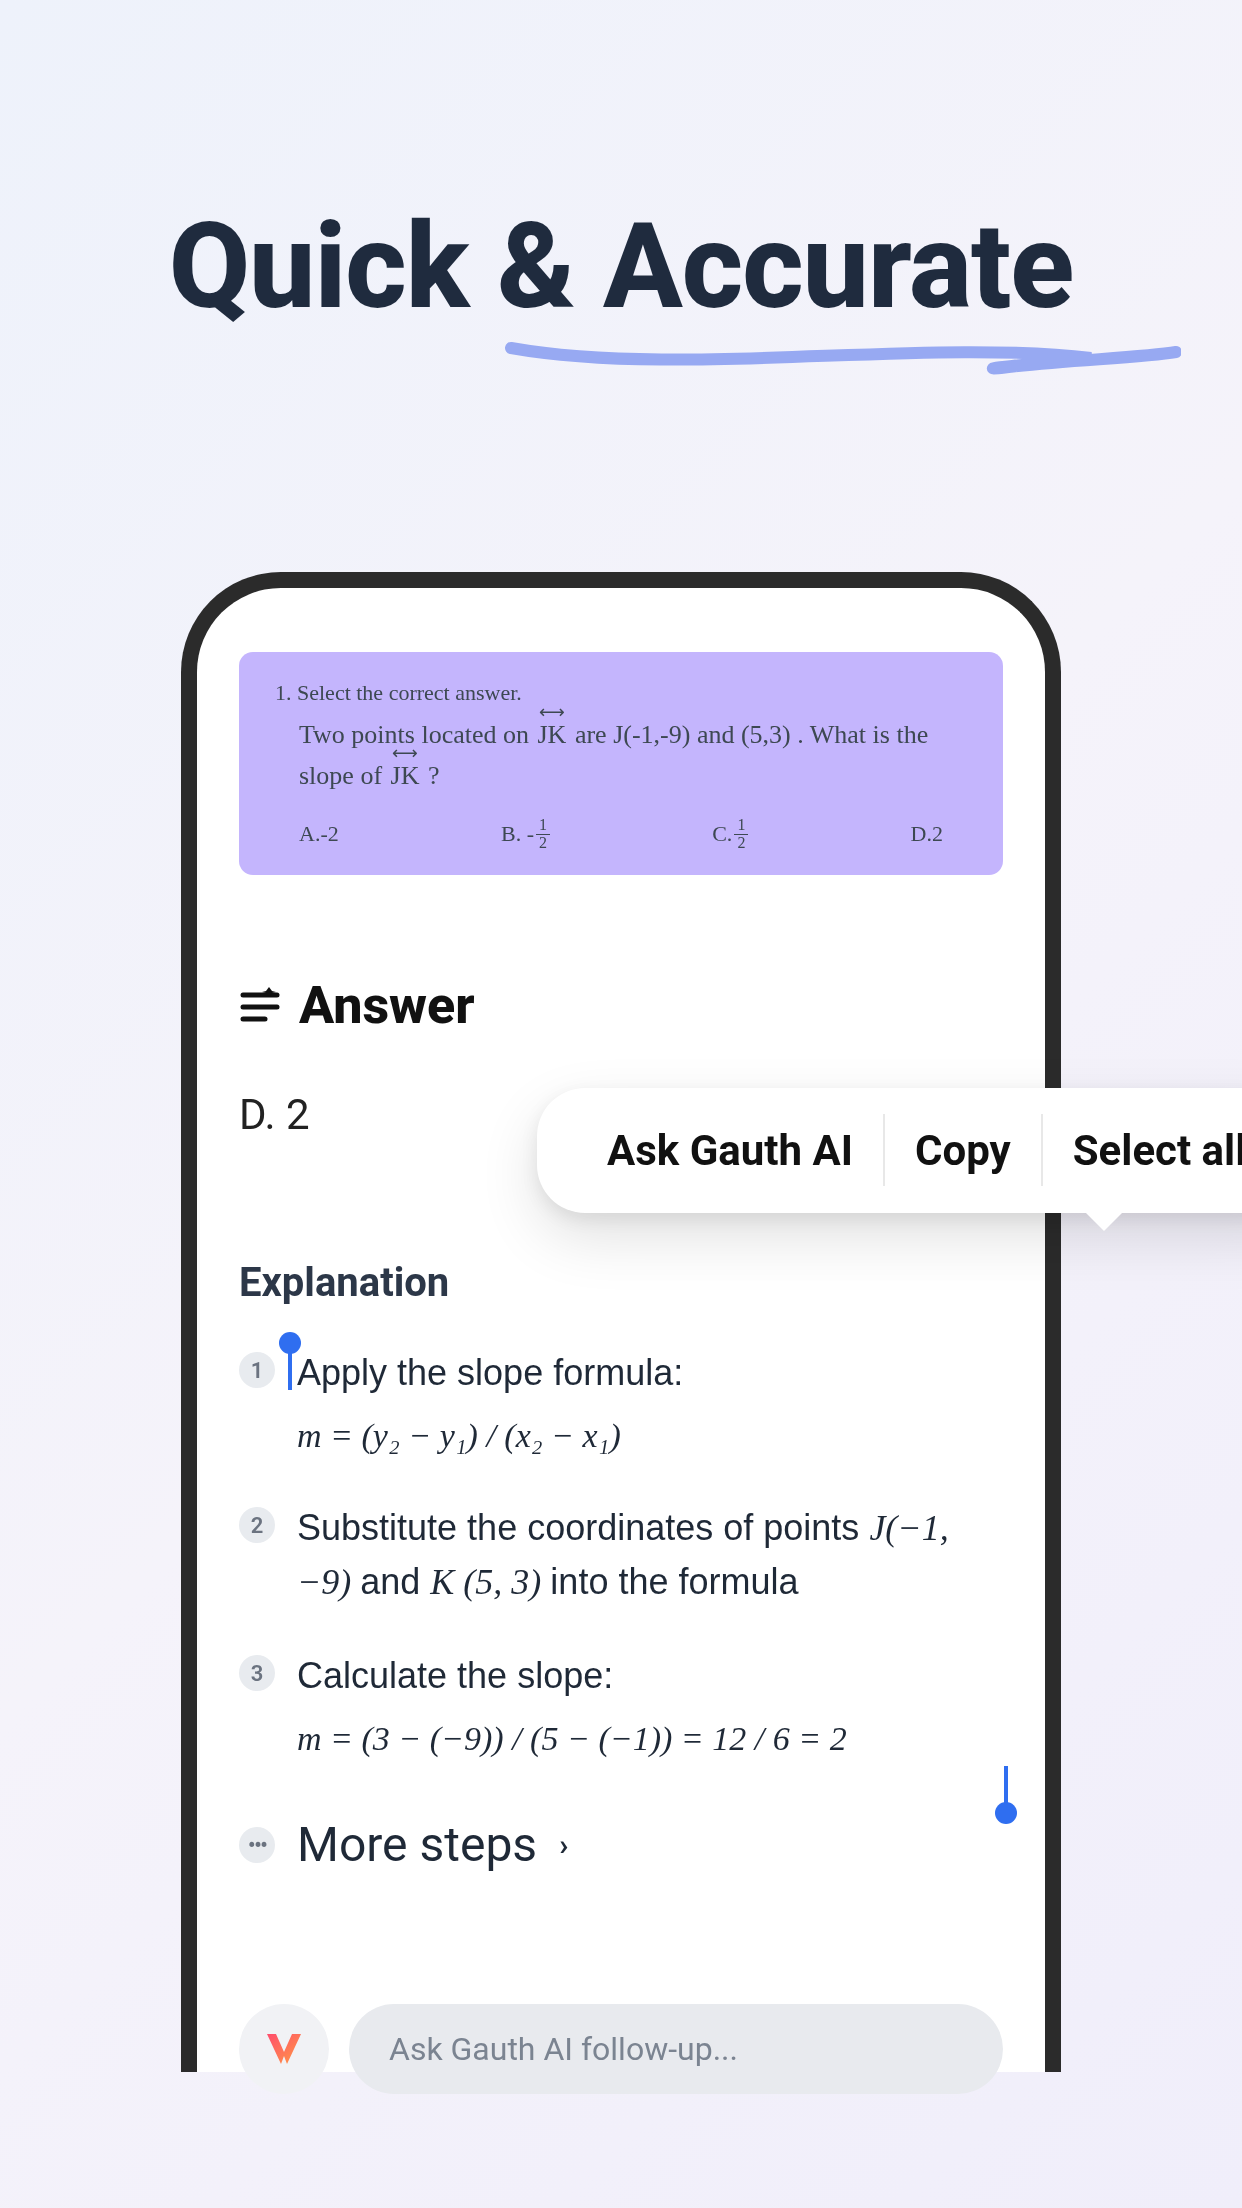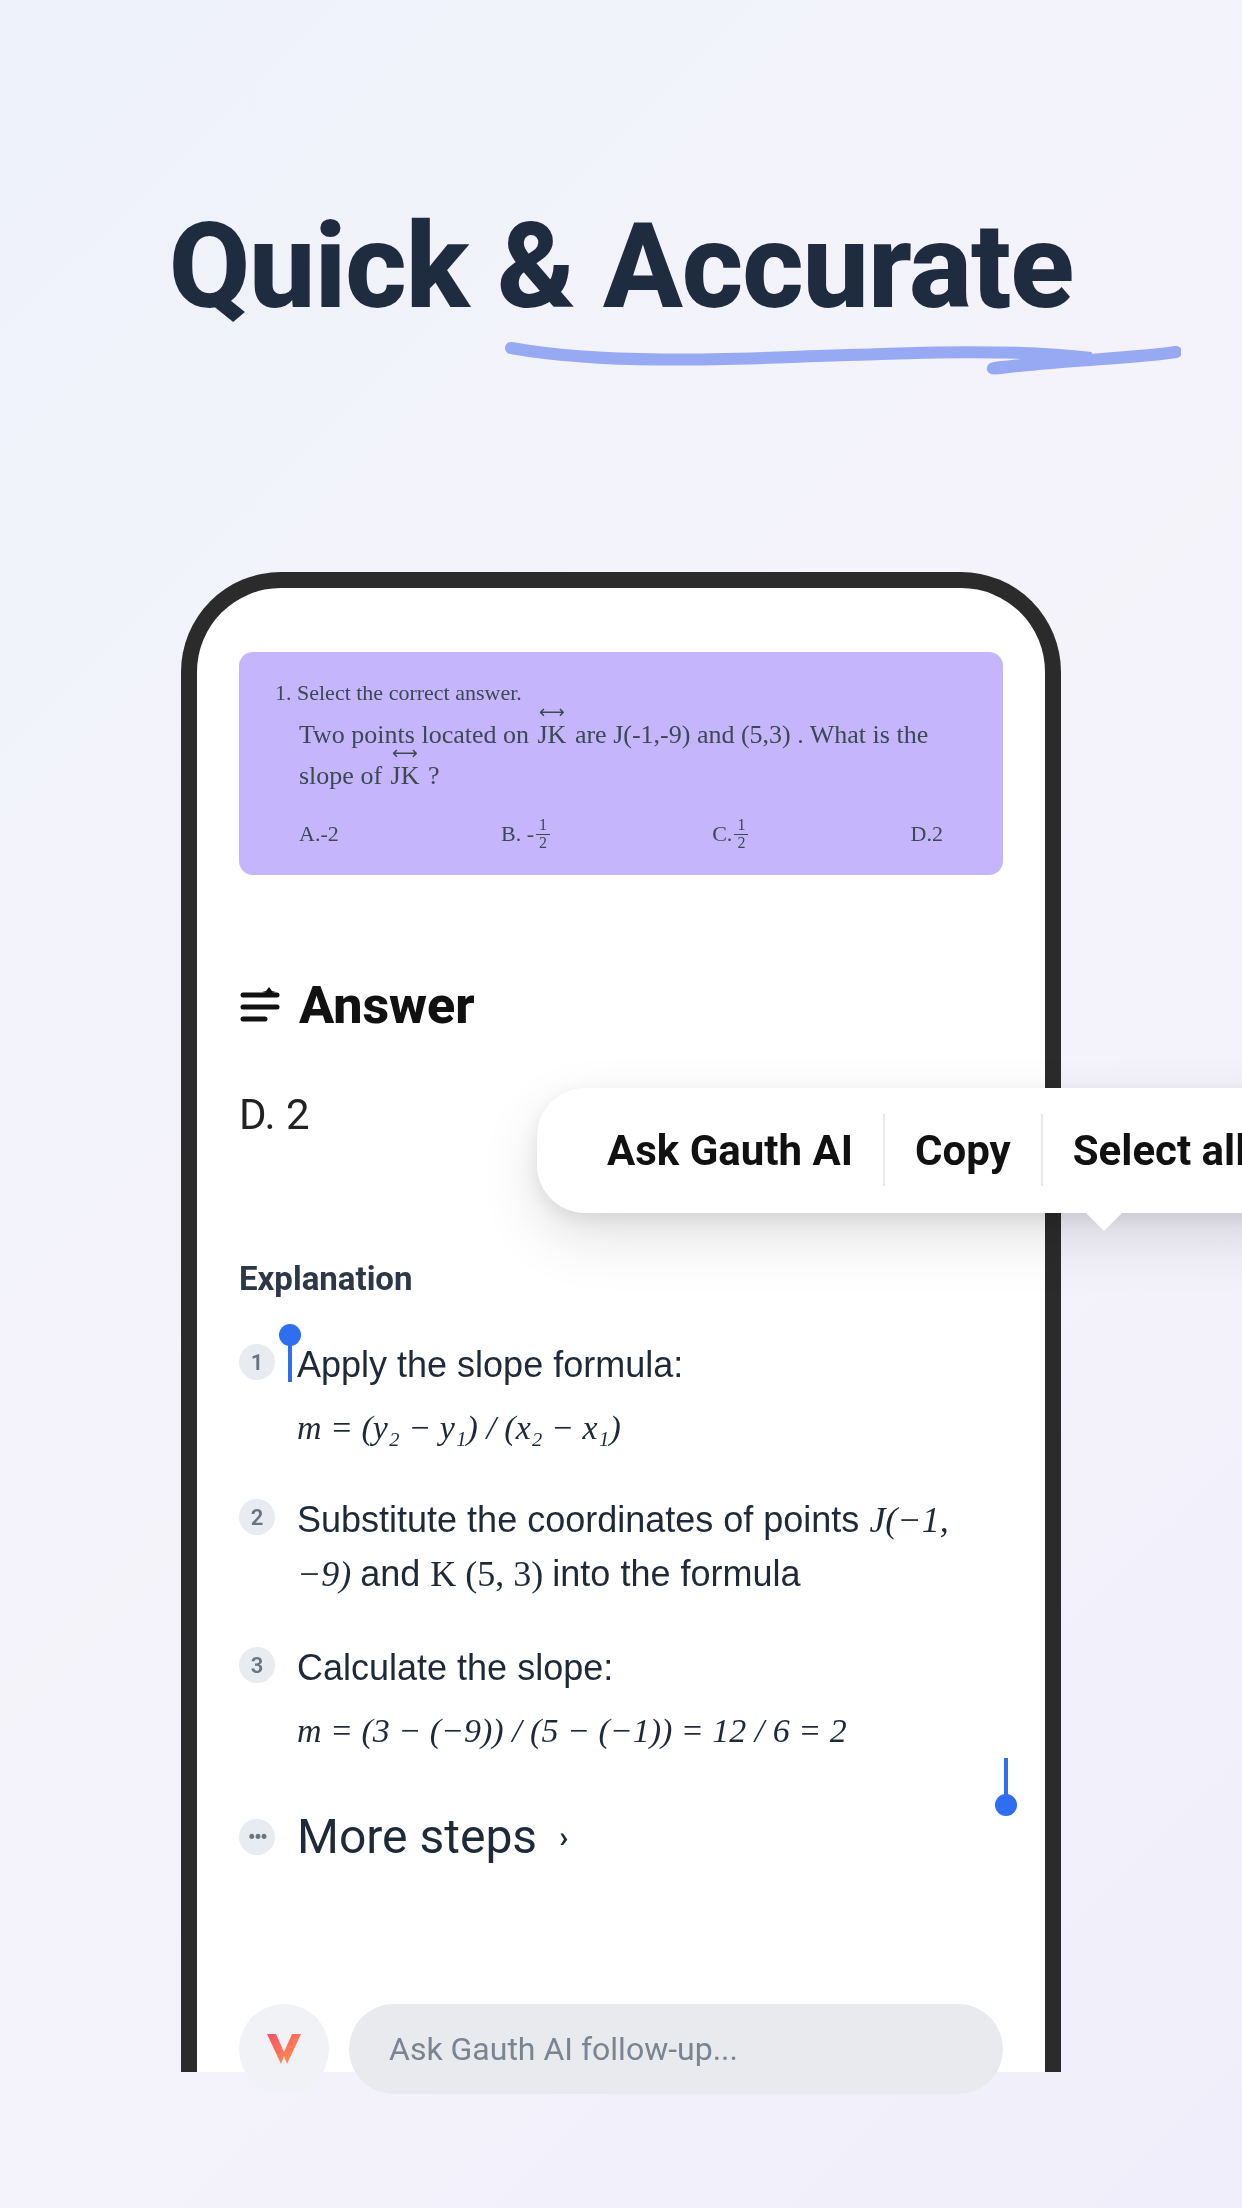--- a/index.html
+++ b/index.html
@@ -115,21 +115,21 @@
       content: "";
       position: absolute;
       bottom: -18px;
       right: 190px;
       width: 0; height: 0;
       border-left: 22px solid transparent;
       border-right: 22px solid transparent;
       border-top: 22px solid #fff;
     }
     .explanation-title {
-      font-size: 33px;
+      font-size: 40px;
       font-weight: 700;
       color: #2c3748;
       margin-top: 120px;
     }
     .steps {
       margin-top: 40px;
       position: relative;
     }
     .step {
       display: flex;
@@ -312,21 +312,21 @@
         <div class="formula">m = (y₂ − y₁) / (x₂ − x₁)</div>
       </div>
     </div>
 
     <div class="step">
       <div class="step-num">2</div>
       <div class="step-body">
         <span class="heading">Substitute the coordinates of points </span>
         <span style="font-style:italic">J(−1, −9)</span>
         <span class="heading"> and </span>
-        <span style="">K (5, 3)</span>
+        <span style="font-style:italic">K (5, 3)</span>
         <span class="heading"> into the formula</span>
       </div>
     </div>
 
     <div class="step" style="margin-bottom:0">
       <div class="step-num">3</div>
       <div class="step-body">
         <div class="heading">Calculate the slope:</div>
         <div class="formula">m = (3 − (−9)) / (5 − (−1)) = 12 / 6 = 2</div>
       </div>

